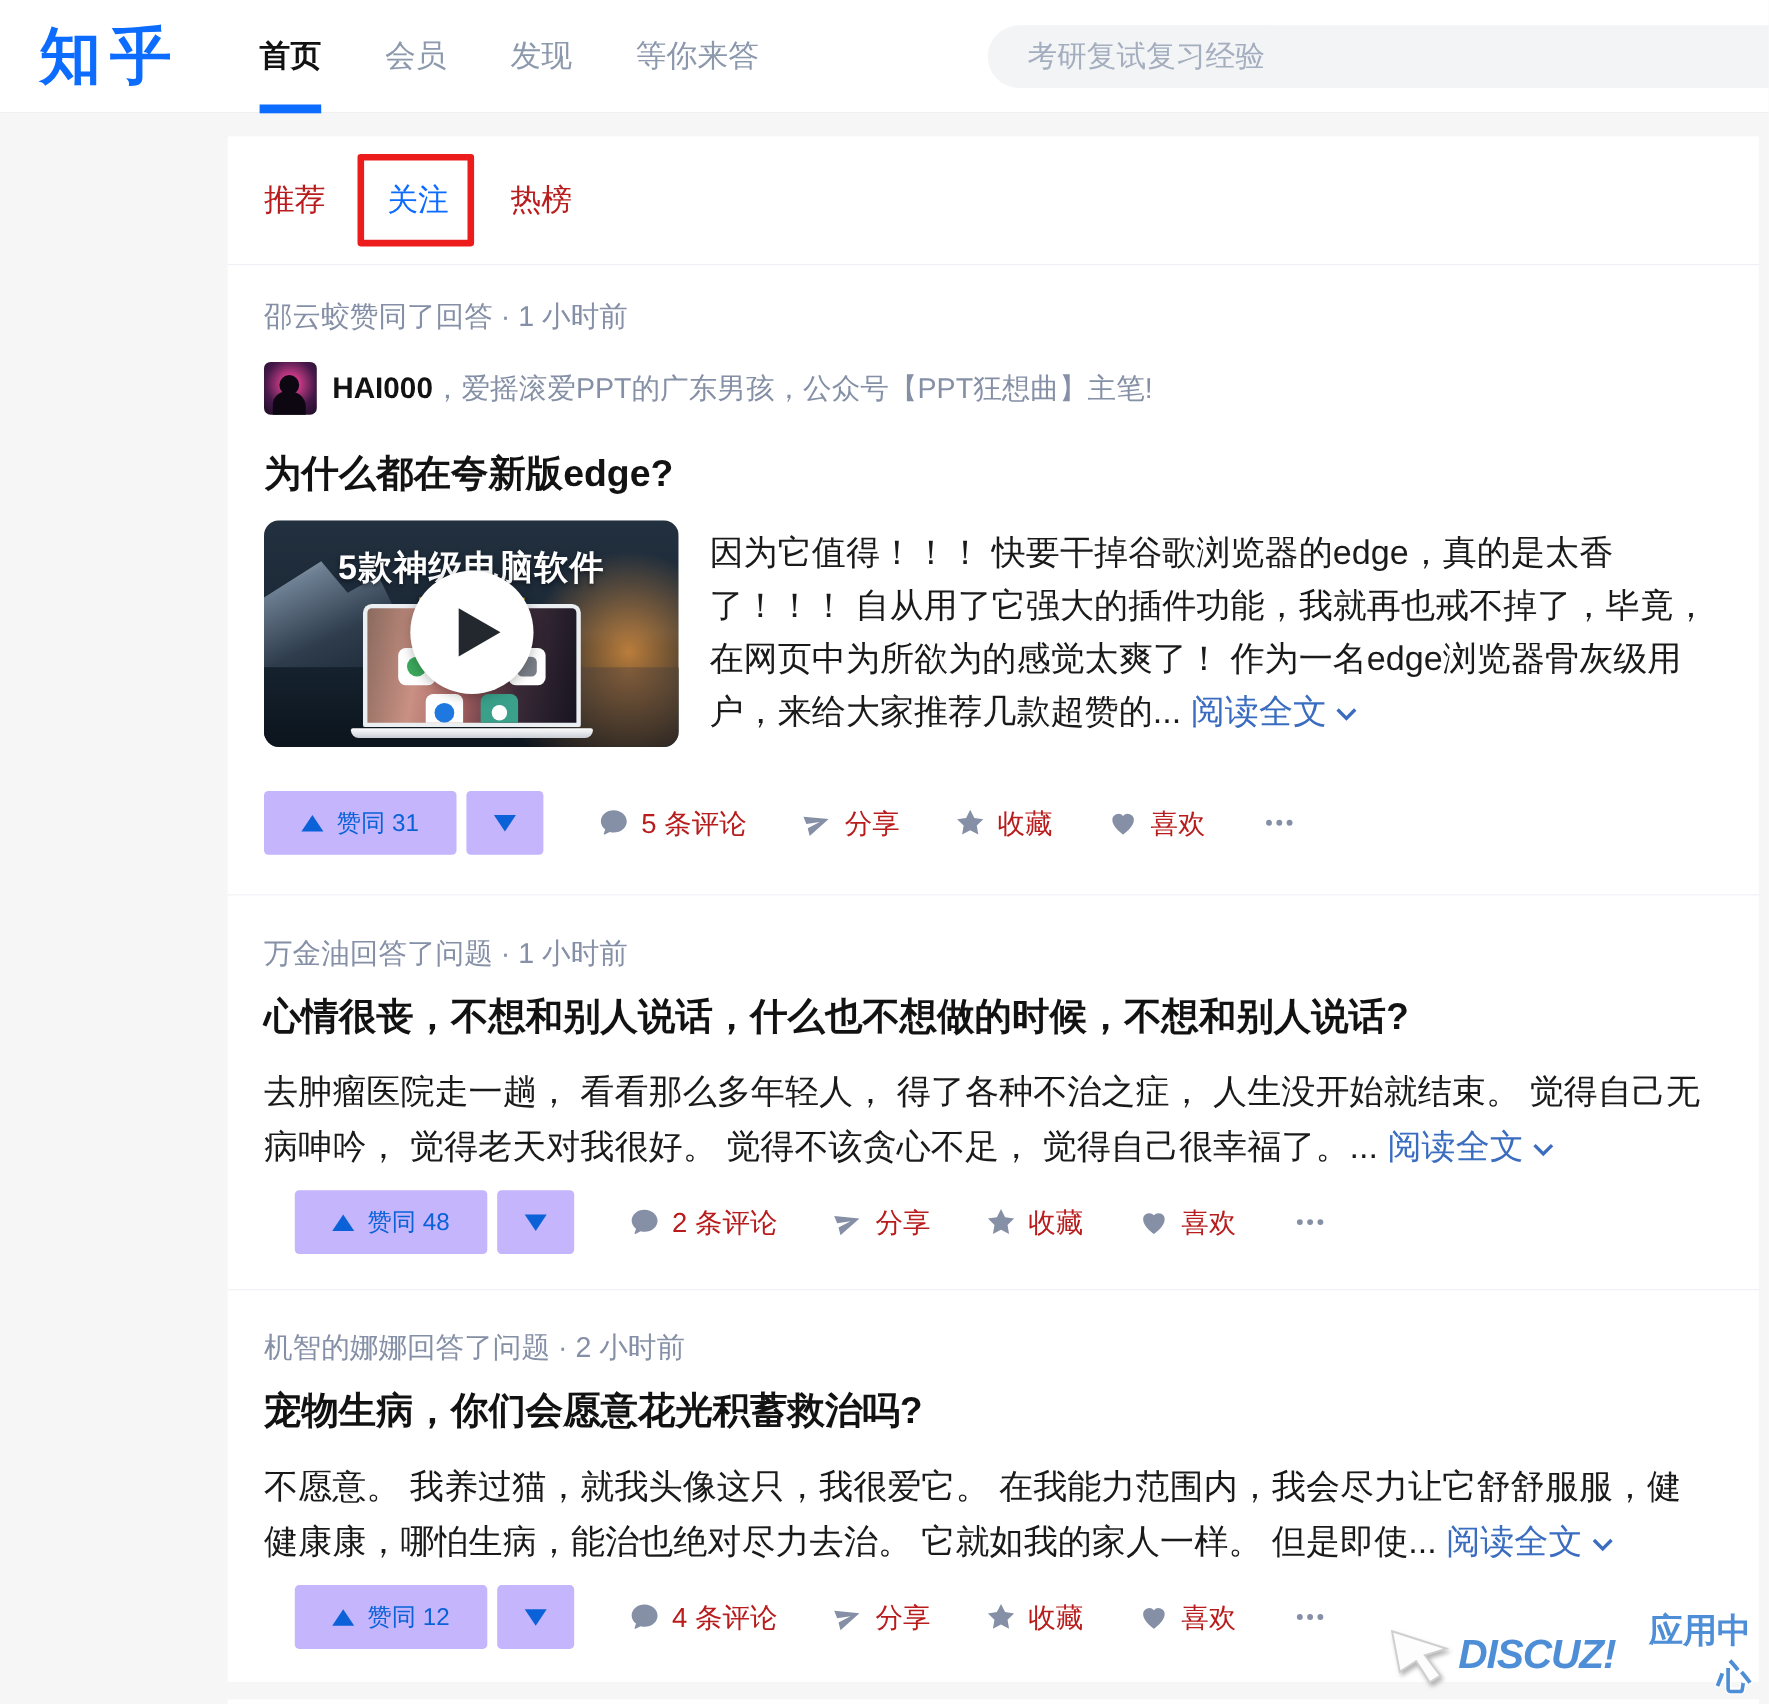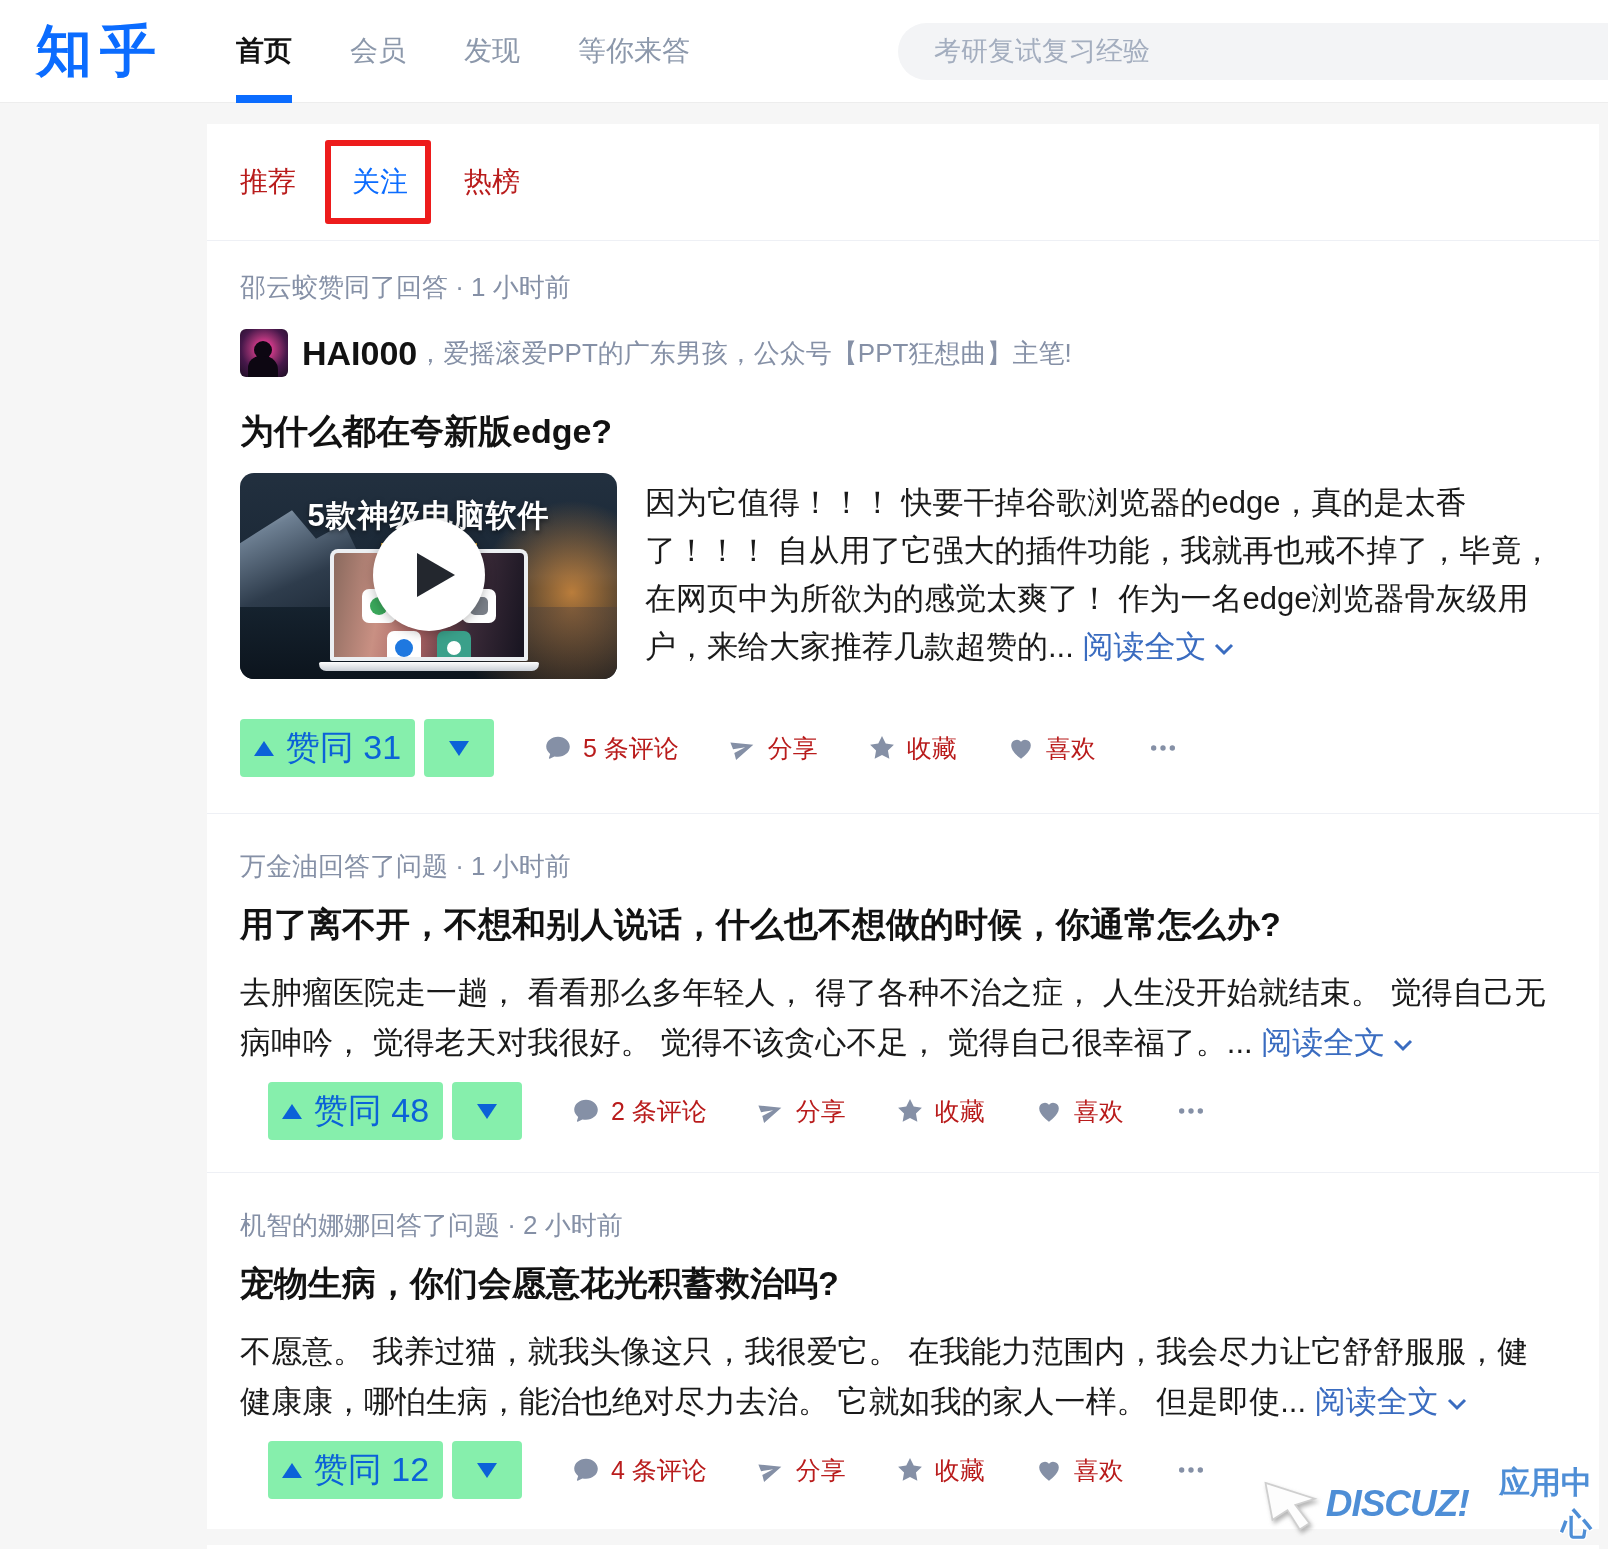--- a/index.html
+++ b/index.html
@@ -74,21 +74,21 @@
       radial-gradient(circle at 50% 42%, #ff5aa6 0%, #e23a92 16%, #97306f 36%, #46184a 62%, #1b0e22 100%);
   }
   .avatar::before { 
     content:""; position:absolute; left:14px; top:12px; width:18px; height:18px;
     border-radius:50%; background:#0d0712;
   }
   .avatar::after { 
     content:""; position:absolute; left:8px; top:27px; width:30px; height:22px;
     border-radius:12px 14px 0 0; background:#0d0712;
   }
-  .author-name { margin-left:14px; font-size:34px; font-weight:700; color:#121212; cursor:pointer; }
+  .author-name { margin-left:14px; font-size:27px; font-weight:700; color:#121212; cursor:pointer; }
   .author-bio { font-size:26px; color:#8590a6; }
 
   .item-title {
     margin-top:34px; font-size:34px; font-weight:700; color:#121212;
     line-height:40px; cursor:pointer;
   }
   .feed-item.compact .item-title { margin-top:22px; }
 
   .content-row { margin-top:22px; display:flex; }
 
@@ -165,23 +165,23 @@
   .chevron-down {
     display:inline-block; width:20px; height:13px; margin-left:8px;
     vertical-align:1px;
   }
   .chevron-down svg { display:block; }
 
   
   .action-row { margin-top:40px; display:flex; align-items:center; }
   .feed-item.compact .action-row { margin-top:14px;padding-left:28px; }
   .btn-vote {
-    height:58px; border-radius:4px; background:#86efac; color:#0b62d8;
+    height:58px; border-radius:4px; background:#c4b5fd; color:#0b62d8;
     display:flex; align-items:center; justify-content:center;
-    font-size:34px; cursor:pointer; border:none;
+    font-size:22px; cursor:pointer; border:none;
     font-family:"Liberation Sans", sans-serif;
   }
   .btn-up { width:175px; }
   .btn-down { width:70px; margin-left:9px; }
   .tri-up {
     width:0; height:0; margin-right:12px;
     border-left:10px solid transparent; border-right:10px solid transparent;
     border-bottom:15px solid #0b62d8;
   }
   .tri-down {
@@ -338,21 +338,21 @@
             <circle cx="12" cy="12" r="2.3"></circle>
             <circle cx="20" cy="12" r="2.3"></circle>
           </svg>
       </div>
     </div>
     <div class="item-pad-bottom"></div>
   </article>
 
   <article class="feed-item compact">
     <div class="item-meta">万金油回答了问题 · 1 小时前</div>
-    <h2 class="item-title">用了离不开，不想和别人说话，什么也不想做的时候，你通常怎么办?</h2>
+    <h2 class="item-title">心情很丧，不想和别人说话，什么也不想做的时候，不想和别人说话?</h2>
     <p class="excerpt"><span>去肿瘤医院走一趟， 看看那么多年轻人， 得了各种不治之症， 人生没开始就结束。 觉得自己无病呻吟， 觉得老天对我很好。 觉得不该贪心不足， 觉得自己很幸福了。...</span> <span class="read-more">阅读全文</span><span class="chevron-down"><svg width="20" height="13" viewBox="0 0 20 13">
             <polyline points="2,2 10,10 18,2" fill="none" stroke="#3a6cc0" stroke-width="3"></polyline>
           </svg></span></p>
 
     <div class="action-row">
       <button class="btn-vote btn-up">
         <span class="tri-up"></span>
         <span>赞同 48</span>
       </button>
       <button class="btn-vote btn-down">

